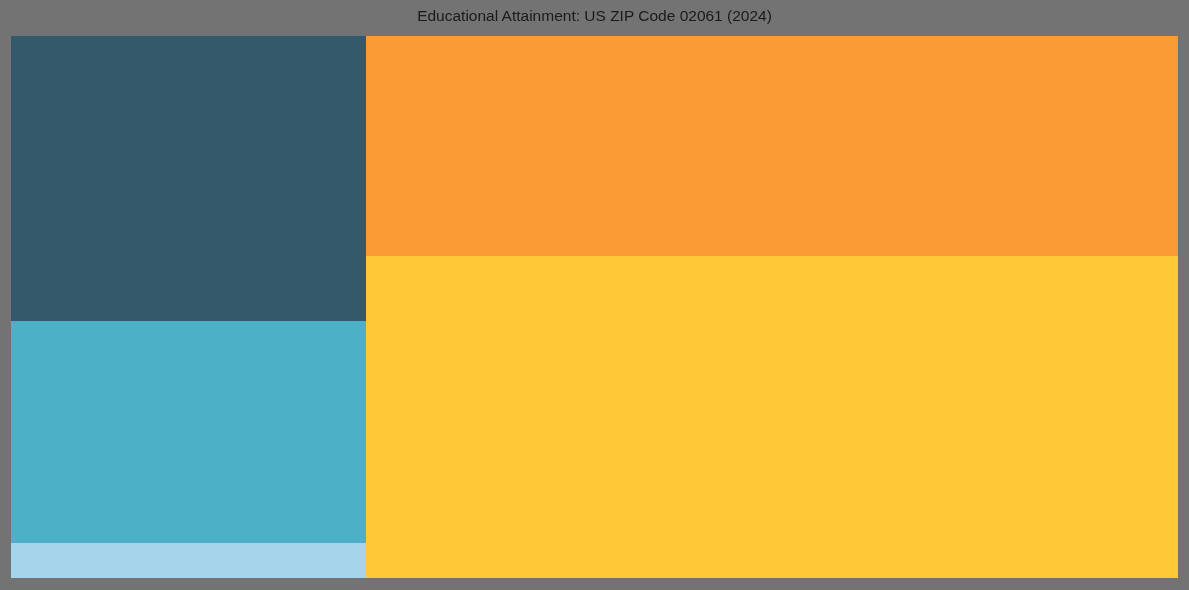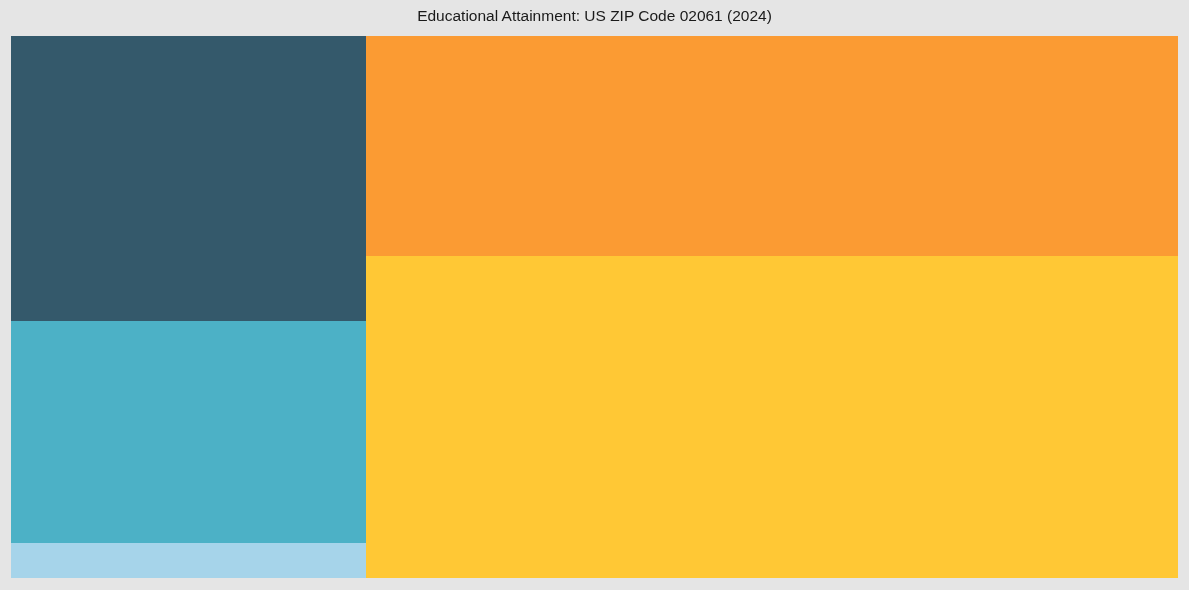--- a/index.html
+++ b/index.html
@@ -76,21 +76,21 @@
     top: 4px;
     font-size: 12px;
     color: rgba(255,255,255,0);
     pointer-events: none;
     white-space: nowrap;
   }
 </style>
 </head>
 <body>
 
-<div id="figure" style="background: #e5e5e5;">
+<div id="figure" style="background: #737373;">
 
   <div id="chart-title" style="color: rgb(26, 26, 26);">Educational Attainment: US ZIP Code 02061 (2024)</div>
 
   <div id="treemap">
 
     <div id="col-left" class="tm-column">
 
       <div id="tile-bachelors" class="tm-tile" style="background: rgb(52, 89, 107);">
         <span class="tm-label">Bachelor's degree</span>
       </div>

